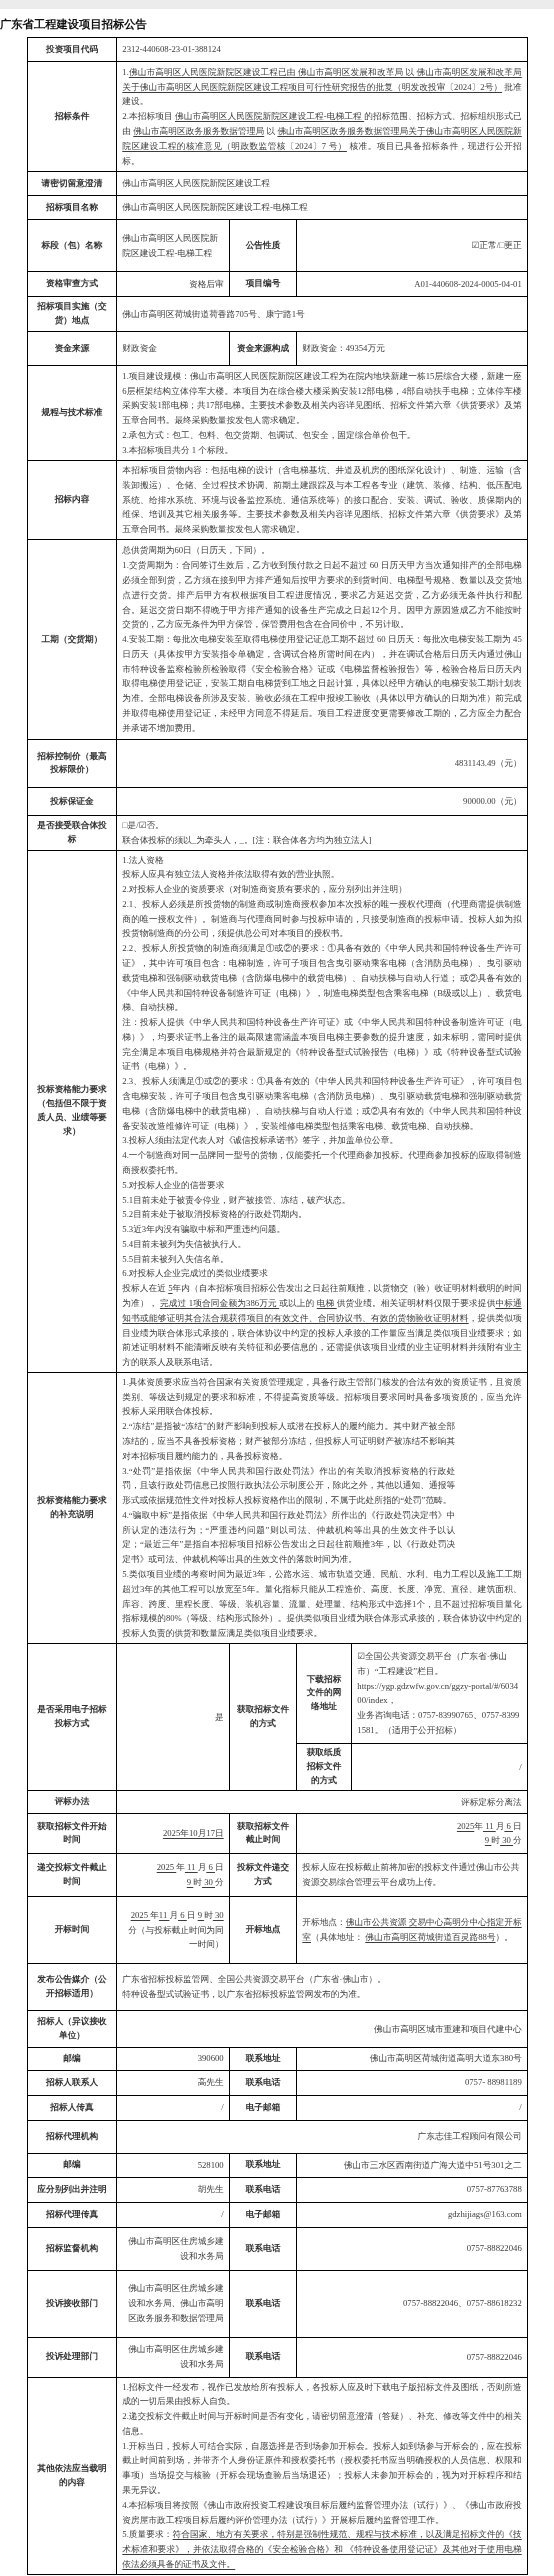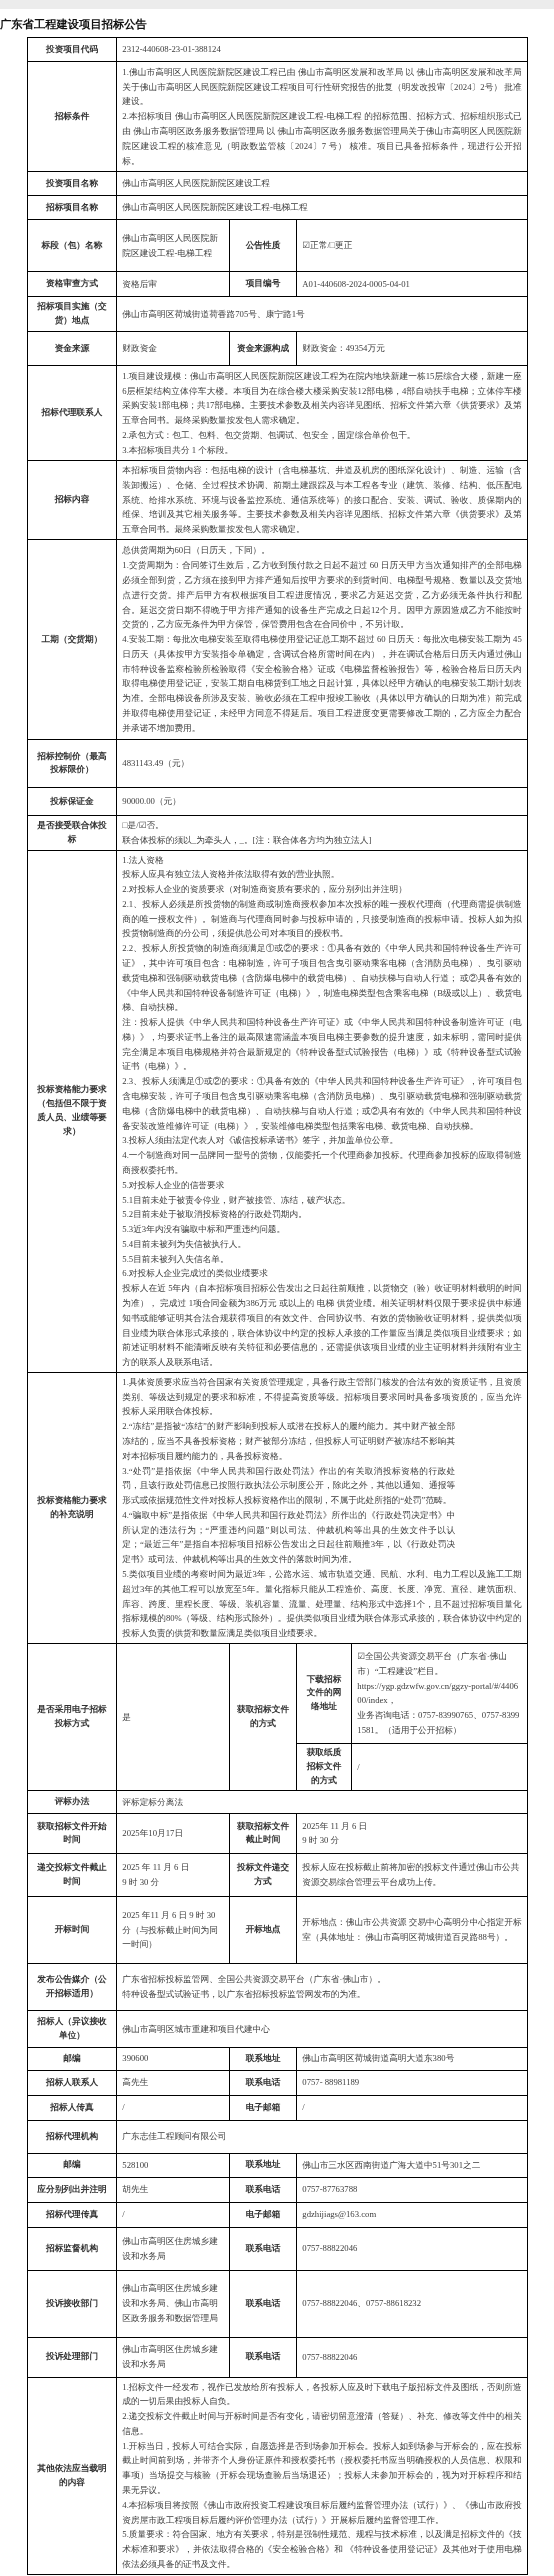--- a/index.html
+++ b/index.html
@@ -6,26 +6,26 @@
   body{width:554px;font-family:"Liberation Serif","DejaVu Serif",serif;color:#3c3c3c;}
   .topbar{height:8.7px;background:#ececec;}
   .doc-title{font-family:"Liberation Sans","DejaVu Sans",sans-serif;font-size:11.3px;font-weight:bold;
     text-align:left;margin:8.7px 0 4.7px 0;color:#111;}
   table.announcement{border-collapse:collapse;table-layout:fixed;width:500px;margin:0 0 12px 27px;
     border:1.3px solid #000;}
   td{border:0.7px solid #000;font-size:8.7px;line-height:1.7;padding:2px 5.3px;vertical-align:middle;
     word-break:break-all;overflow:hidden;}
   td.lab{font-family:"Liberation Sans","DejaVu Sans",sans-serif;font-weight:bold;color:#333;
     text-align:center;padding:2px 6.7px;word-break:normal;line-height:1.6;}
-  td.ctr{text-align:left;}
+  td.ctr{text-align:right;}
   td.lft{text-align:left;}
   td.txt{text-align:justify;vertical-align:middle;}
   .para{margin:0;}
   .para.narrow{max-width:333px;}
-  .u{text-underline-offset:2px;}
+  .u{text-decoration:underline;text-underline-offset:2px;}
 </style>
 </head>
 <body>
 
 <div class="topbar"></div>
 <div class="doc-title">广东省工程建设项目招标公告</div>
 
 <table class="announcement">
   <colgroup>
     <col style="width:89px">
@@ -43,21 +43,21 @@
 
   <tr style="height:110px">
     <td class="lab">招标条件</td>
     <td class="txt" colspan="4">
           <div class="para"><span>1.</span><span class="u">佛山市高明区人民医院新院区建设工程已由 佛山市高明区发展和改革局 以 佛山市高明区发展和改革局关于佛山市高明区人民医院新院区建设工程项目可行性研究报告的批复（明发改投审〔2024〕2号）</span><span> 批准建设。</span></div>
           <div class="para"><span>2.本招标项目 </span><span class="u">佛山市高明区人民医院新院区建设工程-电梯工程 </span><span>的招标范围、招标方式、招标组织形式已由 </span><span class="u">佛山市高明区政务服务数据管理局</span><span> 以 </span><span class="u">佛山市高明区政务服务数据管理局关于佛山市高明区人民医院新院区建设工程的核准意见（明政数监管核〔2024〕7 号）</span><span> 核准。项目已具备招标条件，现进行公开招标。</span></div>
         </td>
   </tr>
 
   <tr style="height:24px">
-    <td class="lab">投资项目名称</td>
+    <td class="lab">请密切留意澄清</td>
     <td class="lft" colspan="4">佛山市高明区人民医院新院区建设工程</td>
   </tr>
 
   <tr style="height:24px">
     <td class="lab">招标项目名称</td>
     <td class="lft" colspan="4">佛山市高明区人民医院新院区建设工程-电梯工程</td>
   </tr>
 
   <tr style="height:52px">
     <td class="lab">标段（包）名称</td>
@@ -79,21 +79,21 @@
   </tr>
 
   <tr style="height:34px">
     <td class="lab">资金来源</td>
     <td class="lft">财政资金</td>
     <td class="lab">资金来源构成</td>
     <td class="lft" colspan="2">财政资金：49354万元</td>
   </tr>
 
   <tr style="height:95px">
-    <td class="lab">招标代理联系人</td>
+    <td class="lab">规程与技术标准</td>
     <td class="txt" colspan="4">
           <div class="para"><span>1.项目建设规模：佛山市高明区人民医院新院区建设工程为在院内地块新建一栋15层综合大楼，新建一座6层框架结构立体停车大楼。本项目为在综合楼大楼采购安装12部电梯，4部自动扶手电梯；立体停车楼采购安装1部电梯；共17部电梯。主要技术参数及相关内容详见图纸、招标文件第六章《供货要求》及第五章合同书。最终采购数量按发包人需求确定。</span></div>
           <div class="para"><span>2.承包方式：包工、包料、包交货期、包调试、包安全，固定综合单价包干。</span></div>
           <div class="para"><span>3.本招标项目共分 1 个标段。</span></div>
         </td>
   </tr>
 
   <tr style="height:72px">
     <td class="lab">招标内容</td>
     <td class="txt" colspan="4">
@@ -162,21 +162,21 @@
         </td>
   </tr>
 
   <tr style="height:100px">
     <td class="lab" rowspan="2">是否采用电子招标投标方式</td>
     <td class="ctr" rowspan="2">是</td>
     <td class="lab" rowspan="2">获取招标文件的方式</td>
     <td class="lab">下载招标文件的网络地址</td>
     <td class="lft">
           <div class="para"><span>☑全国公共资源交易平台（广东省·佛山市）“工程建设”栏目。</span></div>
-          <div class="para"><span>https://ygp.gdzwfw.gov.cn/ggzy-portal/#/440600/index，</span></div>
+          <div class="para"><span>https://ygp.gdzwfw.gov.cn/ggzy-portal/#/603400/index，</span></div>
           <div class="para"><span>业务咨询电话：0757-83990765、0757-83991581。（适用于公开招标）</span></div>
         </td>
   </tr>
   <tr style="height:47px">
     <td class="lab">获取纸质招标文件的方式</td>
     <td class="ctr">/</td>
   </tr>
 
   <tr style="height:23px">
     <td class="lab">评标办法</td>

